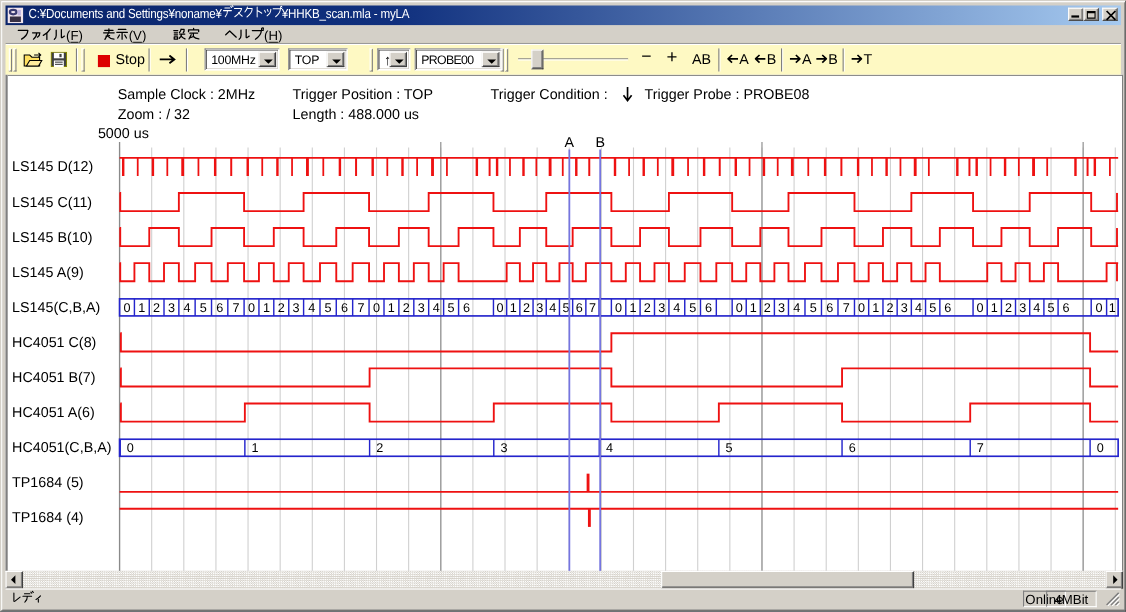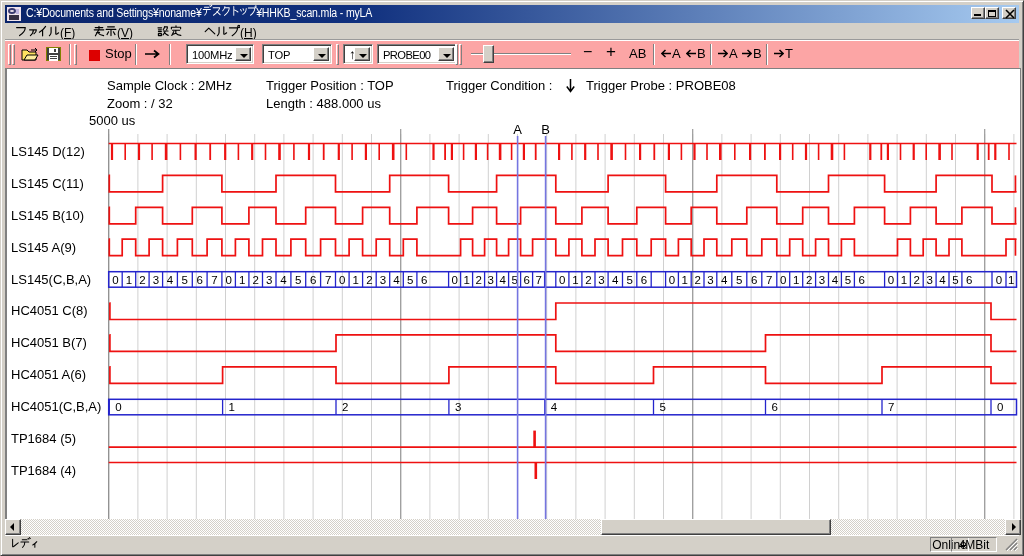--- a/index.html
+++ b/index.html
@@ -10,21 +10,21 @@
   background:linear-gradient(90deg,#0a246a 0%,#10307e 35%,#a6caf0 100%);
   color:#fff; font-size:12px; }
 #titletext { position:absolute; left:21px; top:-1px; white-space:nowrap; letter-spacing:-0.2px; font-size:12px; transform:scaleX(0.88); transform-origin:0 50%; }
 .tbtn { position:absolute; top:2px; width:14px; height:12px; background:#d4d0c8;
   border:1px solid; border-color:#fff #404040 #404040 #fff; box-shadow:inset -1px -1px 0 #808080;
   font-size:9px; color:#000; text-align:center; line-height:10px; }
 #menubar { position:absolute; left:4px; top:22px; right:4px; height:16px; background:#d4d0c8;
   font-size:12px; color:#000; }
 #menubar u { text-decoration:underline; text-underline-offset:1px; }
 .mitem { position:absolute; top:0px; white-space:nowrap; }
-#toolbar { position:absolute; left:4px; top:38px; right:4px; height:29px; background:#fca5a5;
+#toolbar { position:absolute; left:4px; top:38px; right:4px; height:29px; background:#fef9c3;
   border-top:1px solid #9a9a9a; box-shadow:inset 0 1px 0 #fff; }
 .tsep { position:absolute; top:4px; height:21px; width:2px;
   border-left:1px solid #808080; border-right:1px solid #fff; }
 .grip { position:absolute; top:4px; height:21px; width:3px;
   border:1px solid; border-color:#fff #808080 #808080 #fff; }
 .combo { position:absolute; top:4px; height:20px; background:#fff;
   border:1px solid; border-color:#808080 #fff #fff #808080;
   box-shadow:inset 1px 1px 0 #404040, inset -1px -1px 0 #d4d0c8;
   font-size:12px; }
 .combo span { position:absolute; left:5px; top:4px; white-space:nowrap; font-size:11.2px; letter-spacing:-0.2px; }
@@ -169,21 +169,21 @@
     <span class="ttext" style="left:100px">Stop</span>
     <div class="tsep" style="left:130px"></div>
     <svg width="18" height="10" viewBox="0 0 18 10" style="position:absolute;left:140px;top:9px">
         <path d="M0 5 L13 5 M9 1.5 L13.5 5 L9 8.5" stroke="#000" stroke-width="1.7" fill="none" stroke-linejoin="miter"></path>
       </svg>
     <div class="tsep" style="left:164px"></div>
     <div class="combo" style="left:181px;width:68px">
         <span>100MHz</span>
         <div class="cbtn"></div>
       </div>
-    <div class="combo" style="left:257px;width:70px">
+    <div class="combo" style="left:257px;width:54px">
         <span>TOP</span>
         <div class="cbtn"></div>
       </div>
     <div class="grip" style="left:331px"></div>
     <div class="combo" style="left:338px;width:30px">
         <span style="font-size:13.5px;top:2px">↑</span>
         <div class="cbtn"></div>
       </div>
     <div class="combo" style="left:372px;width:80px">
         <span style="letter-spacing:-0.6px">PROBE00</span>

